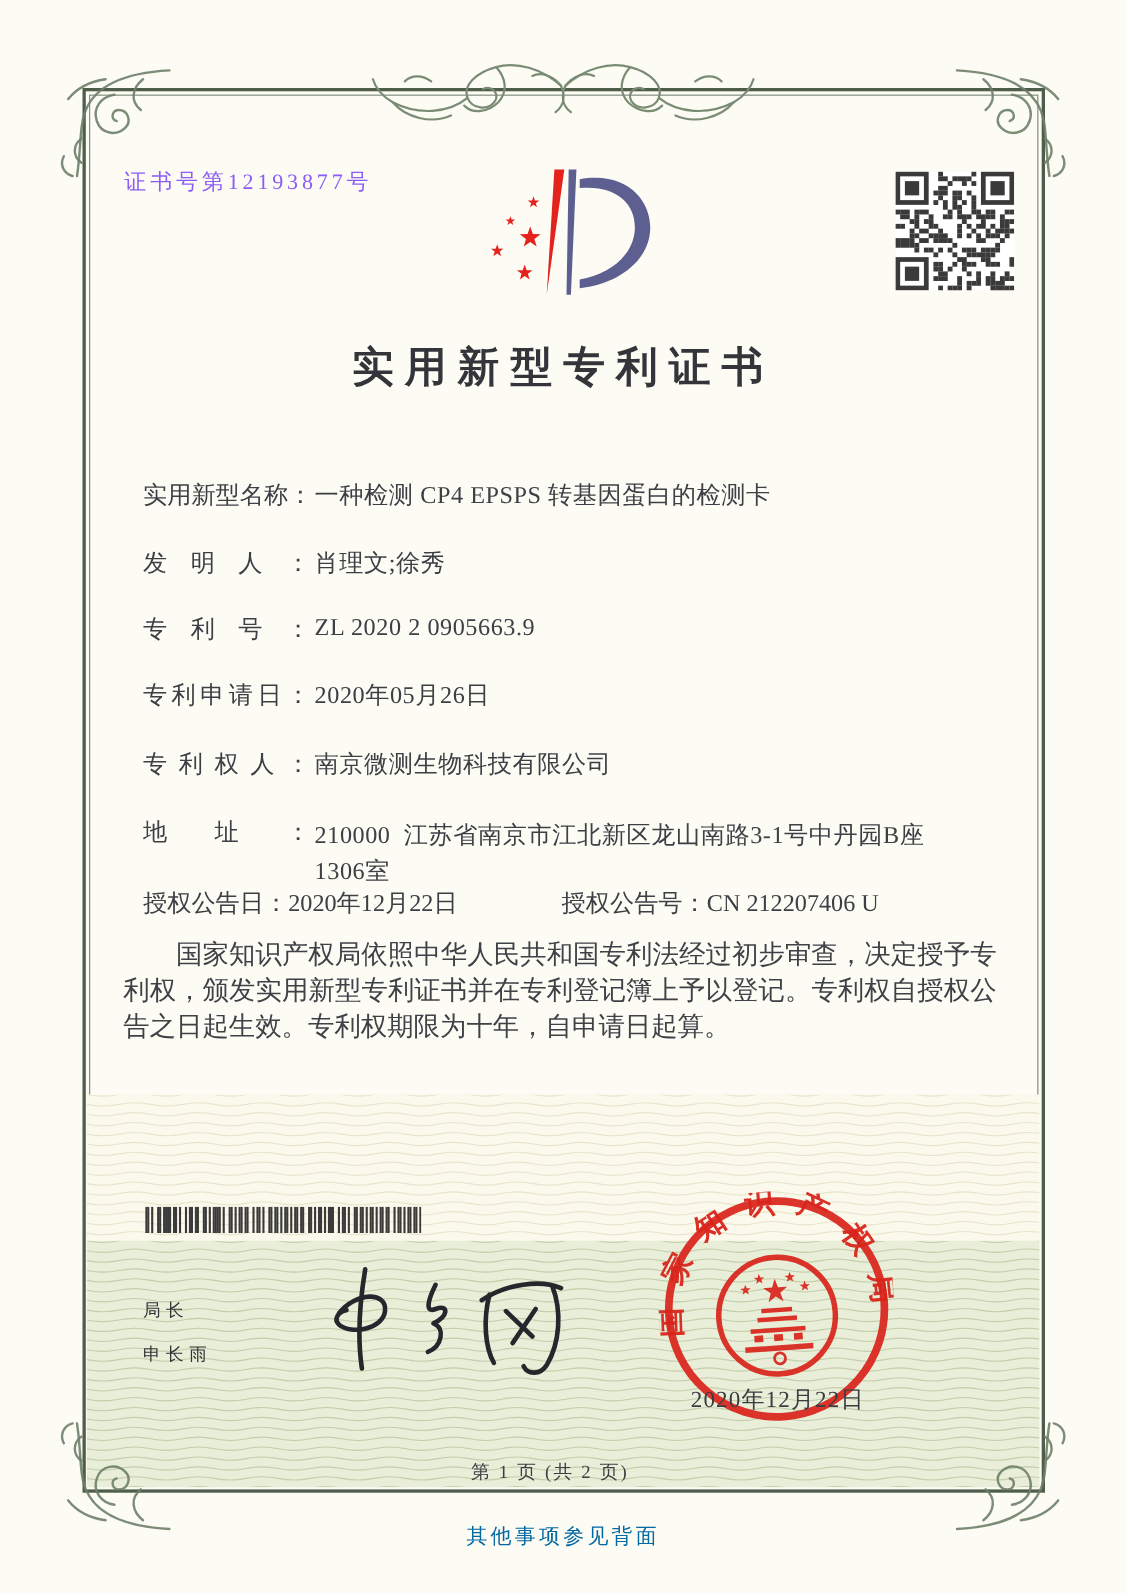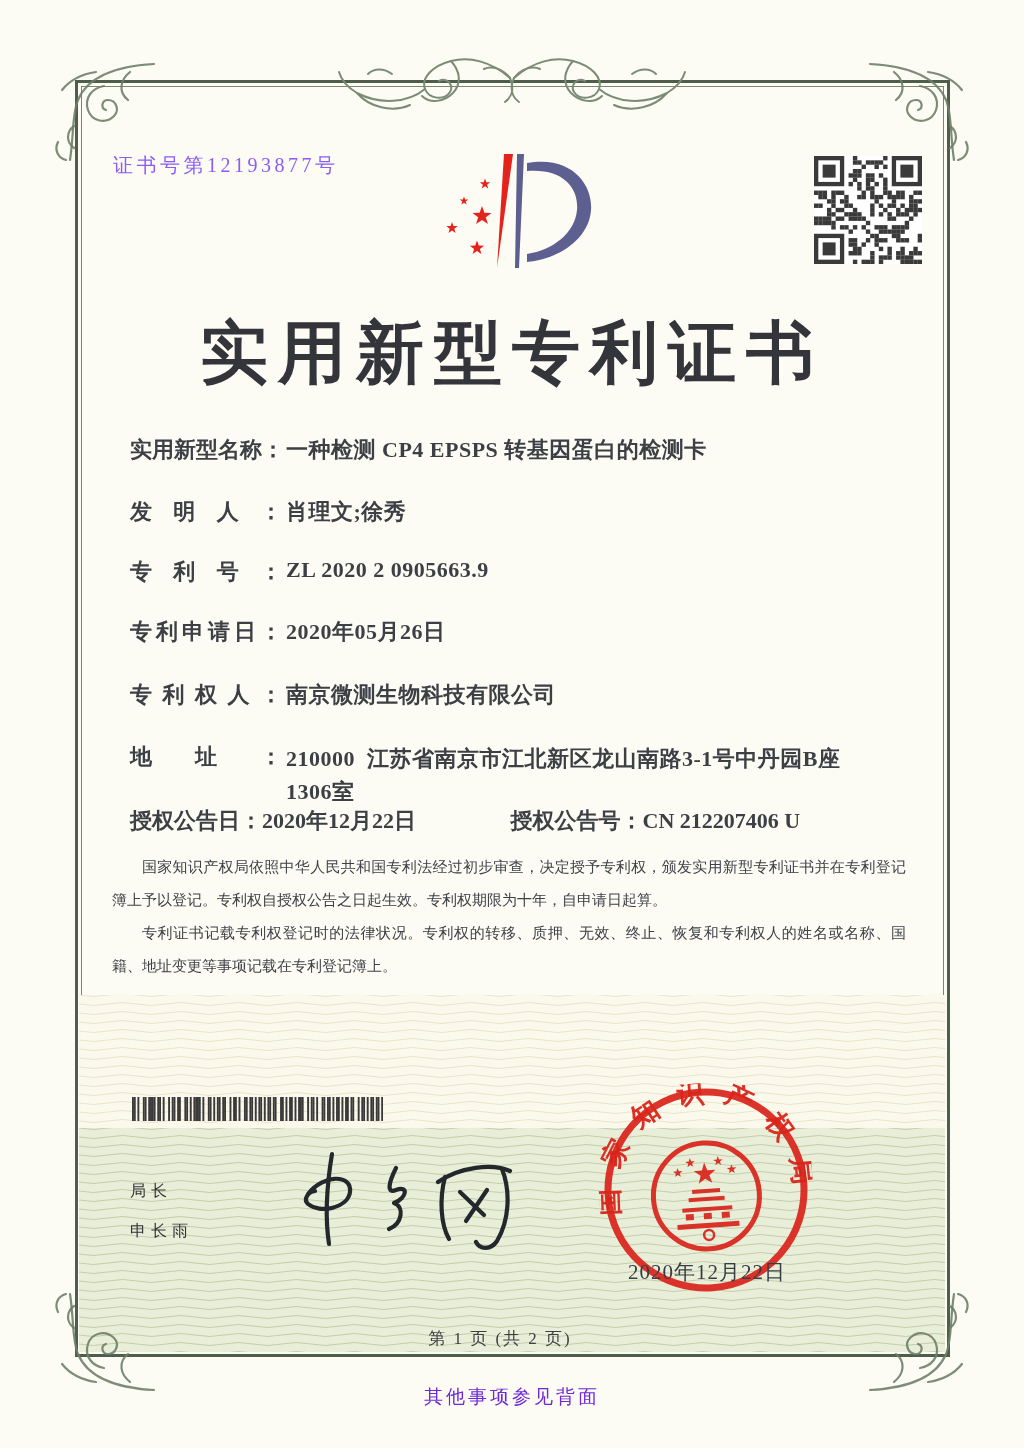--- a/index.html
+++ b/index.html
@@ -13,43 +13,43 @@
   .frame{left:75px;top:80px;width:869px;height:1271px;border:3px solid #4f5e4b;}
   .frame-inner{position:absolute;inset:3px;border:1px solid rgba(79,94,75,.75);}
   
   .cream{left:79px;top:995px;width:866px;height:133px;background:#fbf9ec;overflow:hidden;}
   .band{left:79px;top:1128px;width:866px;height:224px;background:#e9eed9;overflow:hidden;}
   .cream svg,.band svg{display:block;}
   
   .certno{left:113px;top:152px;font-size:20px;letter-spacing:3.5px;color:#8b5cf6;}
   .logo{left:420px;top:140px;}
   .qr{left:814px;top:156px;}
-  .title{left:0;top:308px;width:1024px;text-align:center;font-size:68px;font-weight:bold;
+  .title{left:0;top:308px;width:1024px;text-align:center;font-size:38px;font-weight:bold;
          letter-spacing:10px;color:#33353a;}
   
   .fields{left:130px;top:435px;width:740px;font-size:22px;color:#3c3f44;}
-  .frow{position:absolute;left:0;white-space:nowrap;font-weight:bold;}
+  .frow{position:absolute;left:0;white-space:nowrap;}
   .f-label{display:inline-block;width:152px;text-align:justify;text-align-last:justify;vertical-align:top;}
   .f-value{display:inline-block;vertical-align:top;margin-left:4px;letter-spacing:.5px;}
   .f-value.wrap{white-space:pre-wrap;width:562px;line-height:33px;}
   .gpair{display:inline-block;vertical-align:top;}
   .gpair.first{width:375px;}
   
-  .paras{left:112px;top:852px;width:794px;font-size:15px;line-height:33px;
-         text-align:justify;color:#3e4146;font-family:Liberation Mono, monospace;}
+  .paras{left:112px;top:852px;width:794px;font-size:24px;line-height:33px;
+         text-align:justify;color:#3e4146;}
   .paras p{margin:0;text-indent:2em;}
   
   .barcode{left:132px;top:1097px;}
   .sig-label{left:130px;font-size:16px;letter-spacing:5px;color:#303338;}
   .signature{left:268px;top:1140px;}
   .seal{left:599px;top:1083px;transform:rotate(-4deg);}
   .seal-date{left:601px;top:1258px;width:212px;text-align:center;font-size:21px;
              letter-spacing:1px;color:#383c43;}
   .pagenum{left:0;top:1327px;width:1000px;text-align:center;font-size:17px;letter-spacing:2px;color:#3c3f44;}
-  .backnote{left:0;top:1384px;width:1024px;text-align:center;font-size:19px;letter-spacing:3px;color:#6d28d9;}
+  .backnote{left:0;top:1384px;width:1024px;text-align:center;font-size:19px;letter-spacing:3px;color:#0369a1;}
   .corner{width:110px;height:110px;}
 </style>
 </head>
 <body>
 
 <div class="abs frame">
   <div class="frame-inner"></div>
 </div>
 
 <div class="abs cream">
@@ -363,21 +363,20 @@
       <span>授权公告日：</span><span>2020年12月22日</span>
     </span>
     <span class="gpair">
       <span>授权公告号：</span><span>CN 212207406 U</span>
     </span>
   </div>
 </div>
 
 <div class="abs paras">
   <p>国家知识产权局依照中华人民共和国专利法经过初步审查，决定授予专利权，颁发实用新型专利证书并在专利登记簿上予以登记。专利权自授权公告之日起生效。专利权期限为十年，自申请日起算。</p>
-  <p>专利证书记载专利权登记时的法律状况。专利权的转移、质押、无效、终止、恢复和专利权人的姓名或名称、国籍、地址变更等事项记载在专利登记簿上。</p>
 </div>
 
 <svg class="abs barcode" id="bcSvg" width="251" height="24">
     <rect x="0.00" y="0" width="1.91" height="24" fill="#3a3a3a"></rect>
     <rect x="1.81" y="0" width="1.91" height="24" fill="#3a3a3a"></rect>
     <rect x="5.42" y="0" width="1.91" height="24" fill="#3a3a3a"></rect>
     <rect x="10.83" y="0" width="1.91" height="24" fill="#3a3a3a"></rect>
     <rect x="12.64" y="0" width="1.91" height="24" fill="#3a3a3a"></rect>
     <rect x="16.25" y="0" width="1.91" height="24" fill="#3a3a3a"></rect>
     <rect x="18.06" y="0" width="1.91" height="24" fill="#3a3a3a"></rect>

